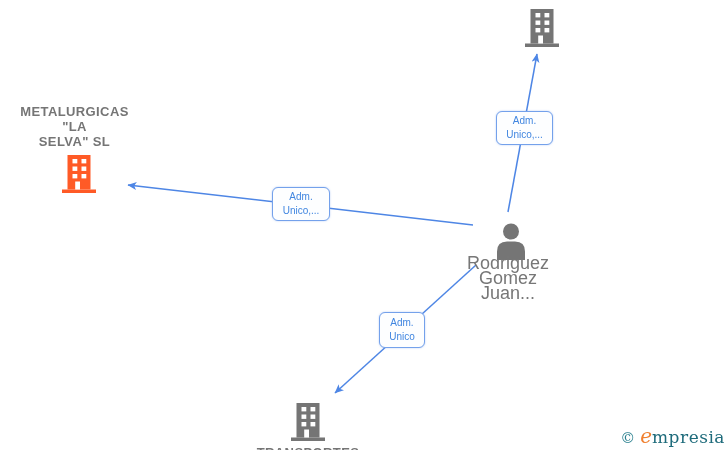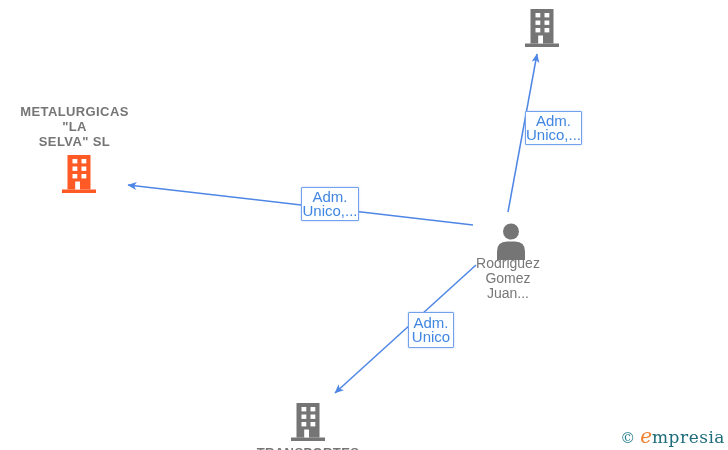--- a/index.html
+++ b/index.html
@@ -15,33 +15,32 @@
 
   .node-icon svg { display:block; }
 
   .company-label {
     position:absolute; text-align:center; white-space:pre-line;
     font-size:13px; font-weight:bold; line-height:15px;
     color:#757575; letter-spacing:0.4px;
   }
   .person-label {
     position:absolute; text-align:center; white-space:pre-line;
-    font-size:14px; line-height:15px; color:#777777;
+    font-size:18px; line-height:15px; color:#777777;
   }
 
   .edge-label {
     position:absolute; box-sizing:border-box;
     display:flex; align-items:center; justify-content:center;
     text-align:center; white-space:pre-line;
-    font-size:15px; line-height:14.5px; color:#4186e0;
+    font-size:10px; line-height:14.5px; color:#4186e0;
     background:#fdfeff;
-    border:1.5px solid #74a1eb; border-radius:1px;
+    border:1.5px solid #74a1eb; border-radius:6px;
     box-shadow:0 0 2px rgba(116,161,235,0.55);
     cursor:pointer;
-    margin-left:29px;
   }
 
   #label-edge-top    { left:496px; top:111px; width:57px; height:34px; }
   #label-edge-left   { left:272px; top:187px; width:58px; height:34px; }
   #label-edge-bottom { left:379px; top:312px; width:46px; height:36px; }
 
   #company-left-label  { left:2px;   top:104px; width:145px; }
   #person-name-label   { left:438px; top:256px; width:140px; }
   #company-bottom-label{ left:238px; top:445px; width:140px; }
 

